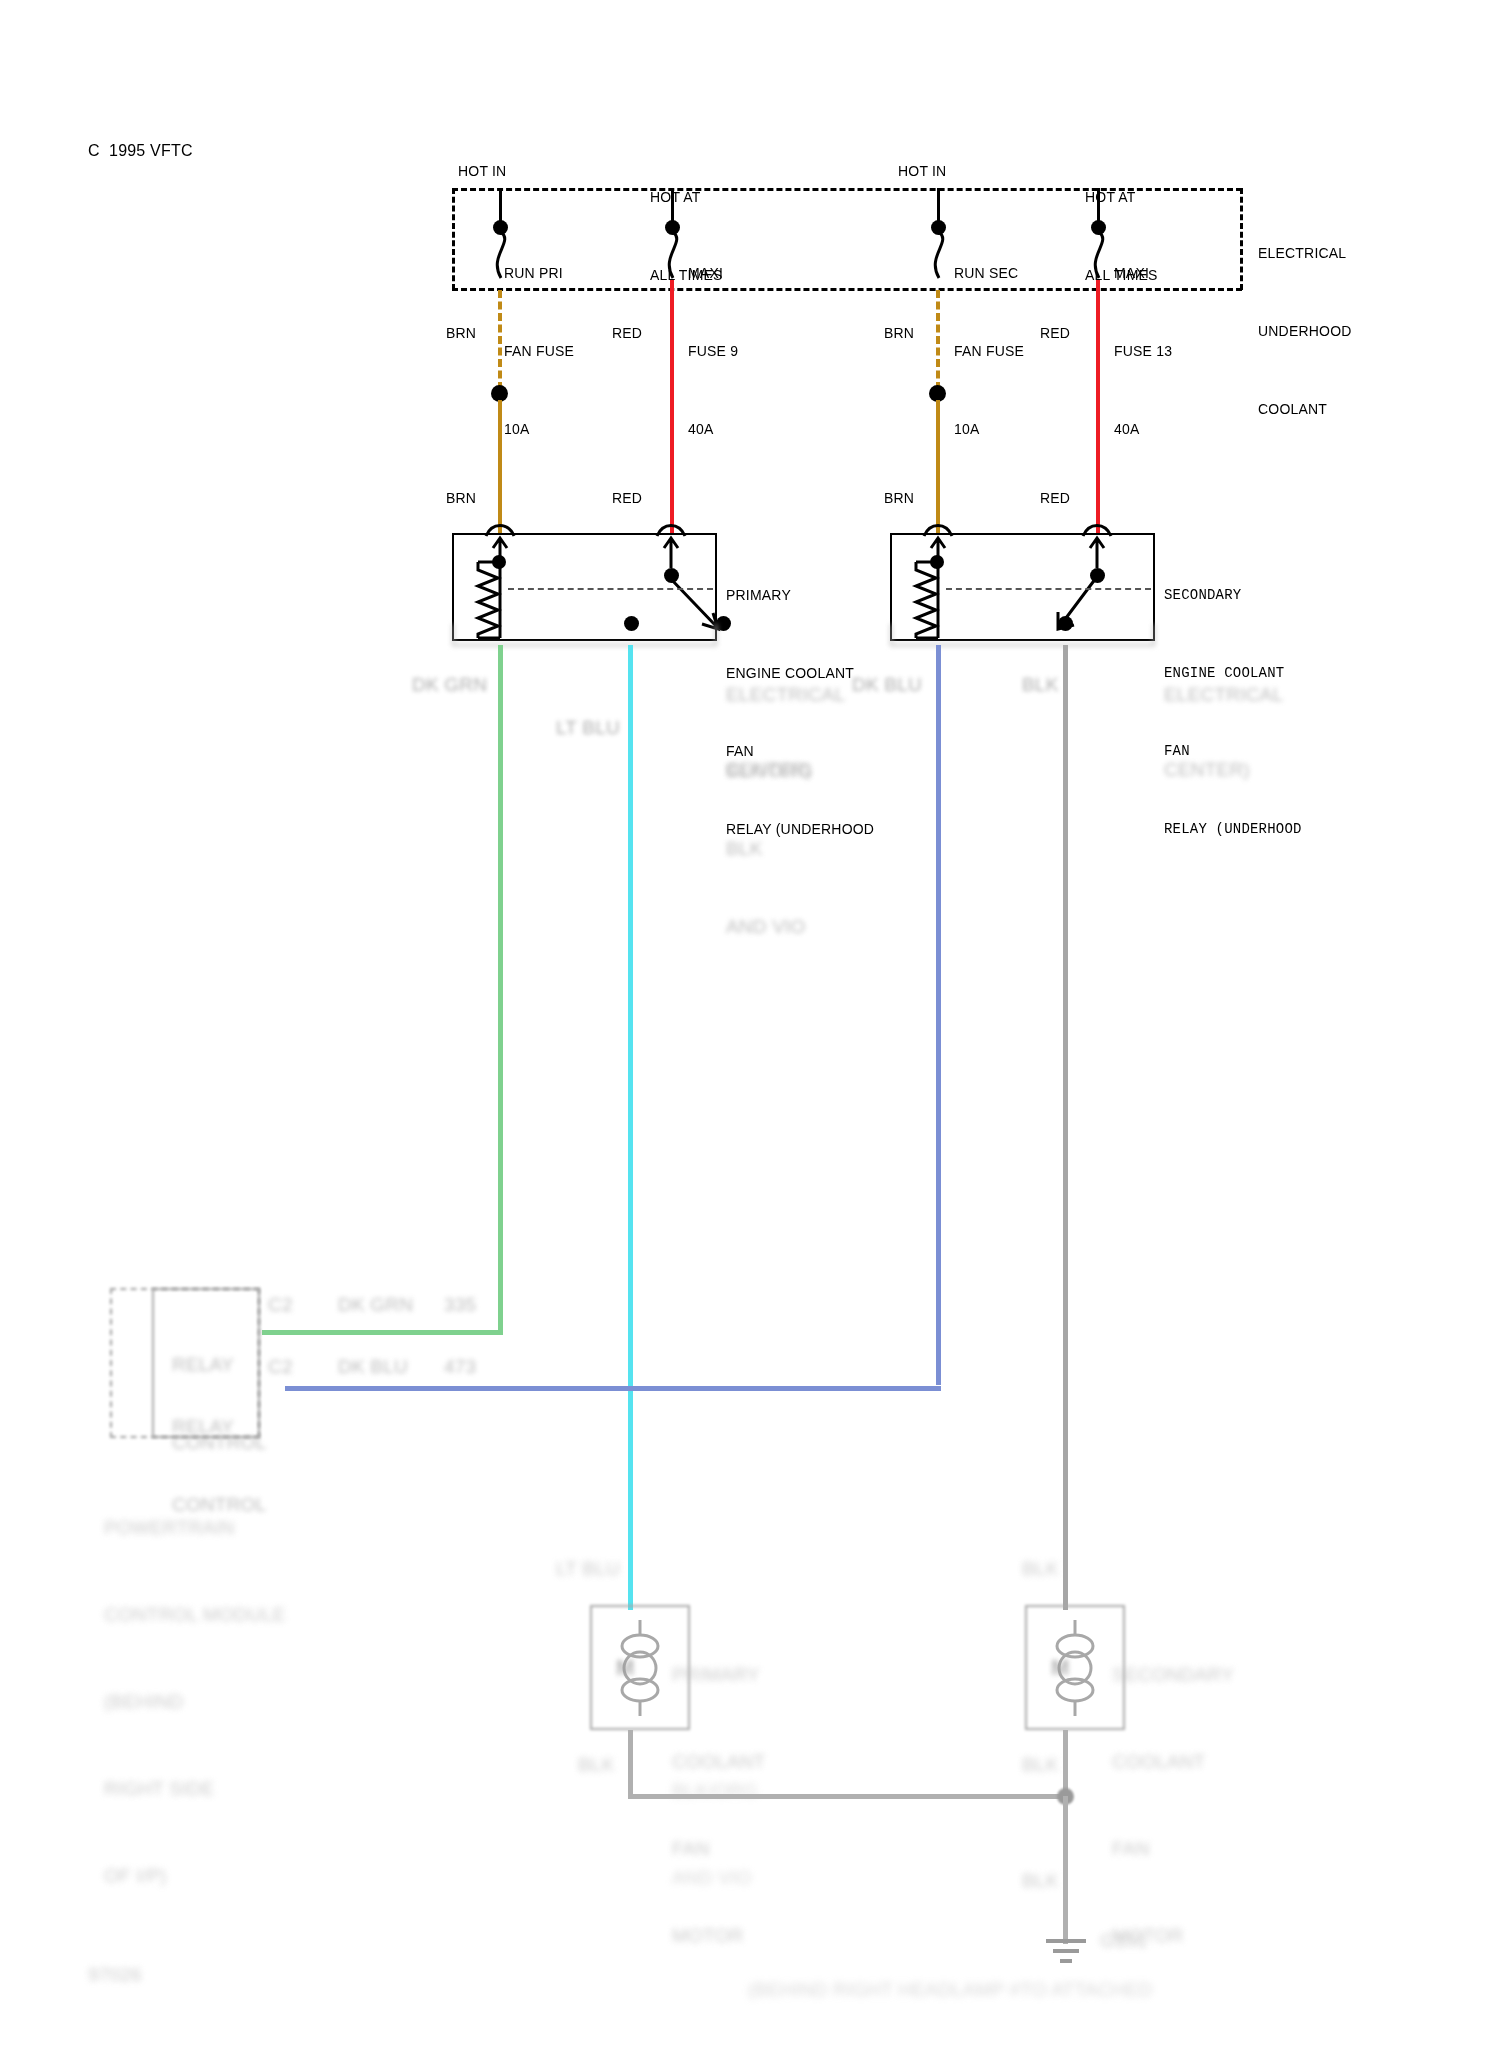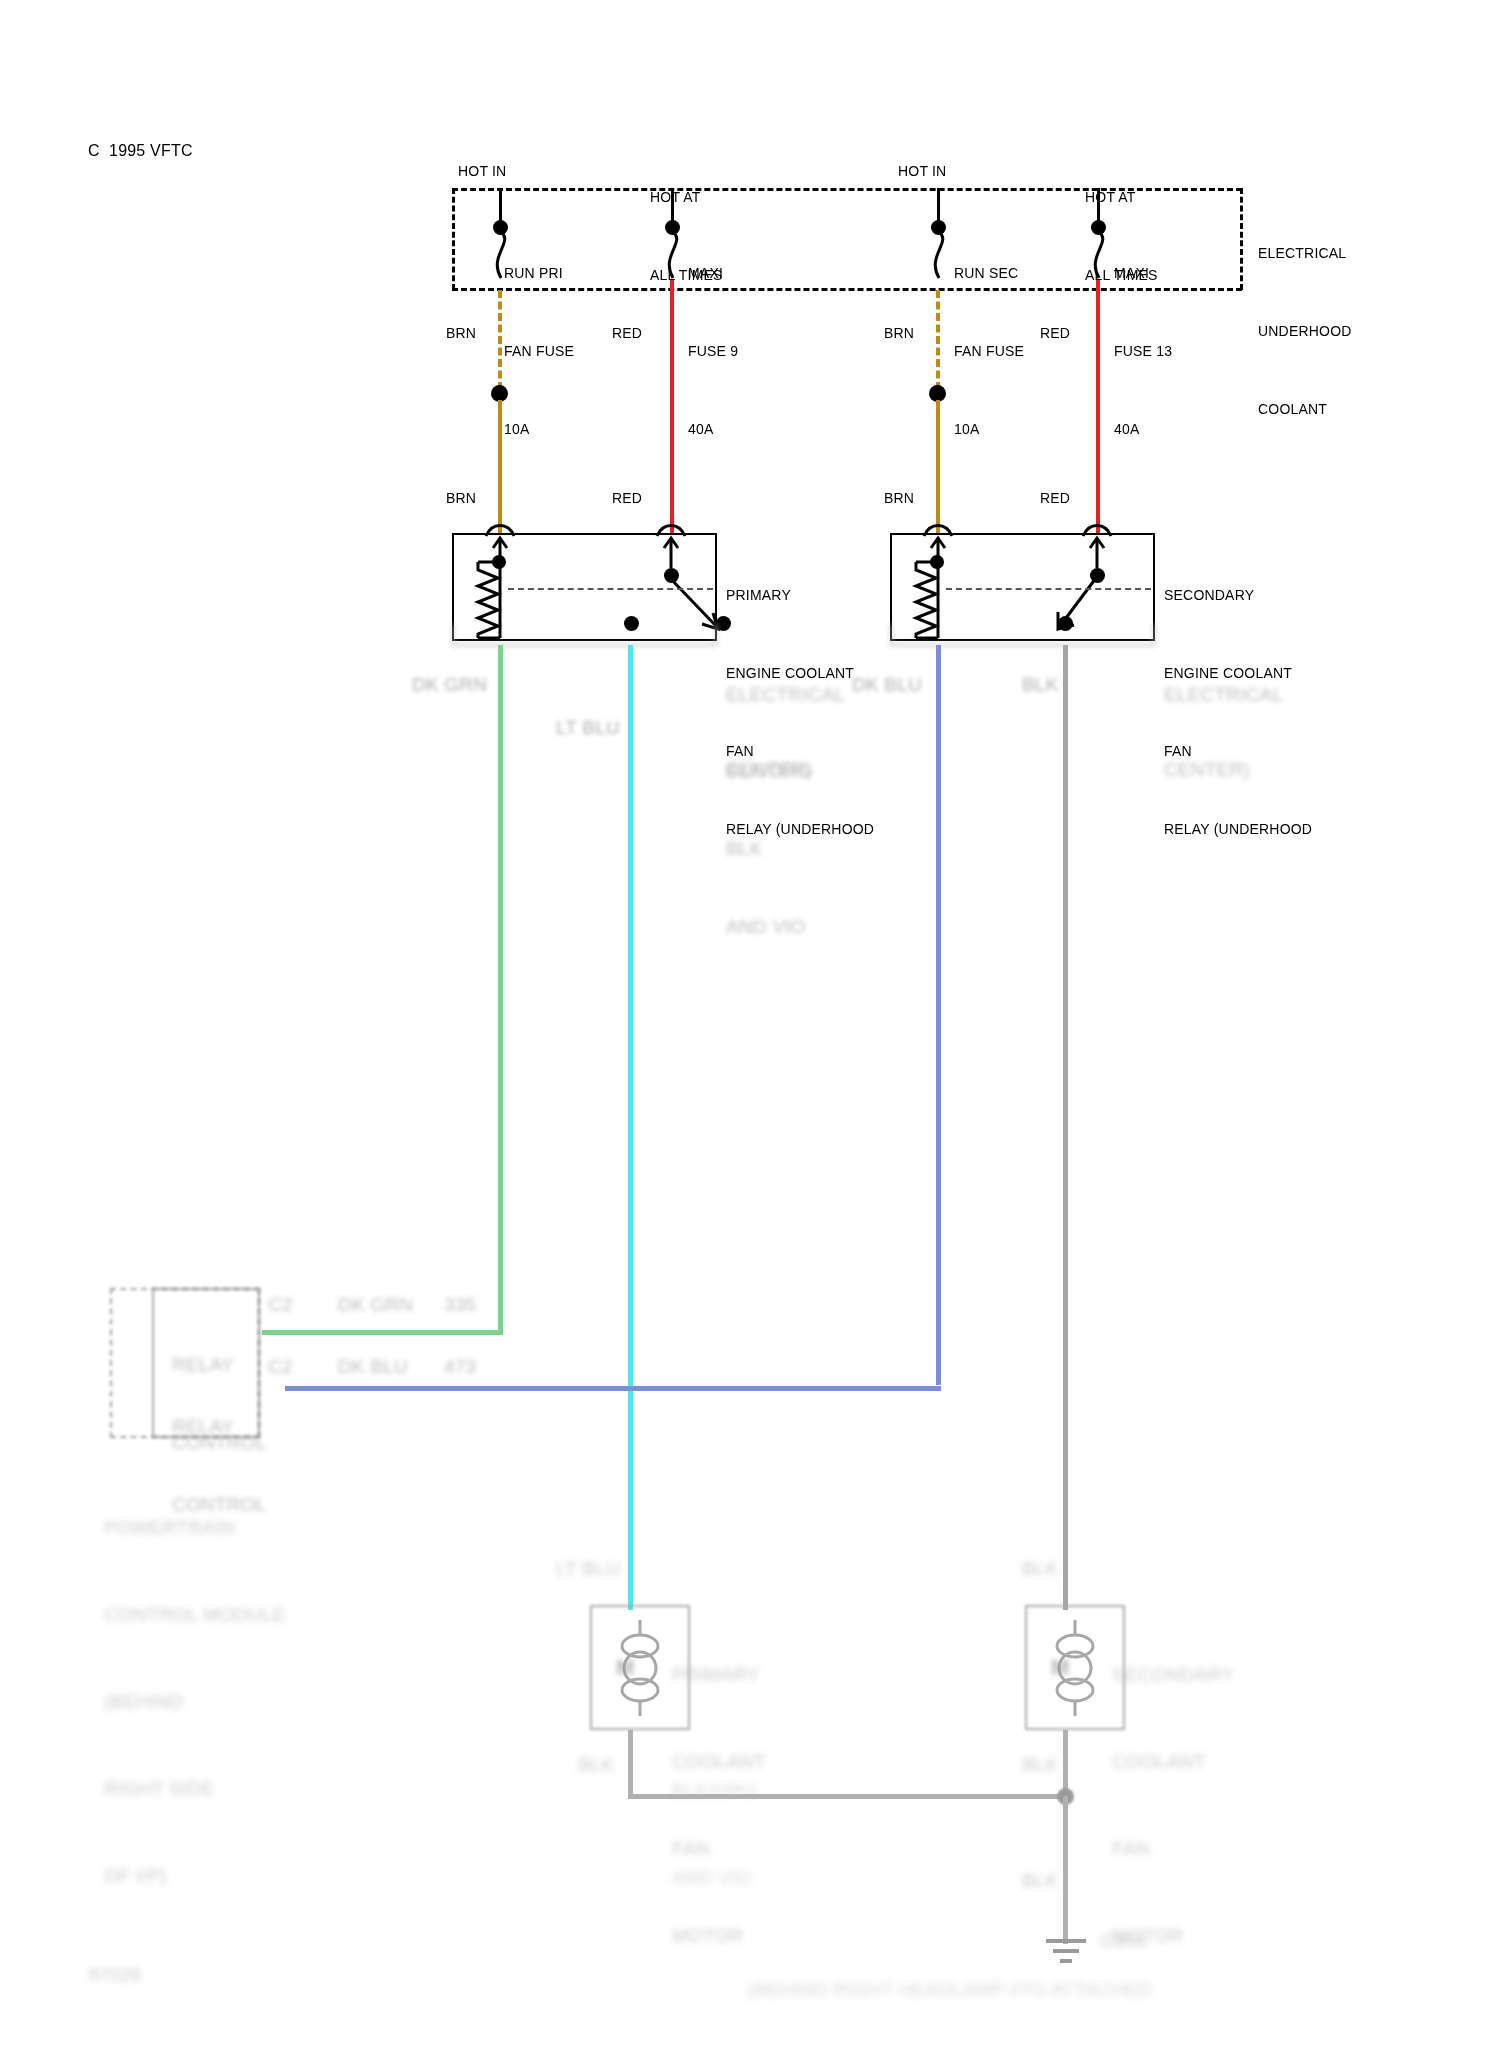--- a/index.html
+++ b/index.html
@@ -201,21 +201,21 @@
   <path d="M16 2 L16 10 L36 18 L16 26 L36 34 L16 42 L36 50 L16 58 L36 66 L16 74 L16 78" stroke="#000" stroke-width="3" fill="none"></path>
   <path d="M16 78 L38 78" stroke="#000" stroke-width="3" fill="none"></path>
 </svg>
 <div class="dot" style="left:1090px;top:568px;width:15px;height:15px;"></div>
 <svg class="abs" style="left:1056px;top:576px;" width="62" height="62">
   <path d="M40 2 L4 50 M2 36 L2 53 L18 49" stroke="#000" stroke-width="3" fill="none"></path>
 </svg>
 <div class="dot" style="left:1058px;top:616px;width:15px;height:15px;"></div>
 <div class="dashrow" style="left:946px;top:588px;border-top:2px dashed #555;width:205px;"></div>
 
-<div class="abs txt" style="left:1164px;top:530px;">
+<div class="abs txt" style="left:1164px;top:530px;font-family:Liberation Mono, monospace;">
   <div>SECONDARY</div>
   <div>ENGINE COOLANT</div>
   <div>FAN</div>
   <div>RELAY (UNDERHOOD</div>
 </div>
 <div class="abs txt sm faded3" style="left:1164px;top:632px;line-height:25px;">
   <div>ELECTRICAL</div>
   <div>CENTER)</div>
 </div>
 

